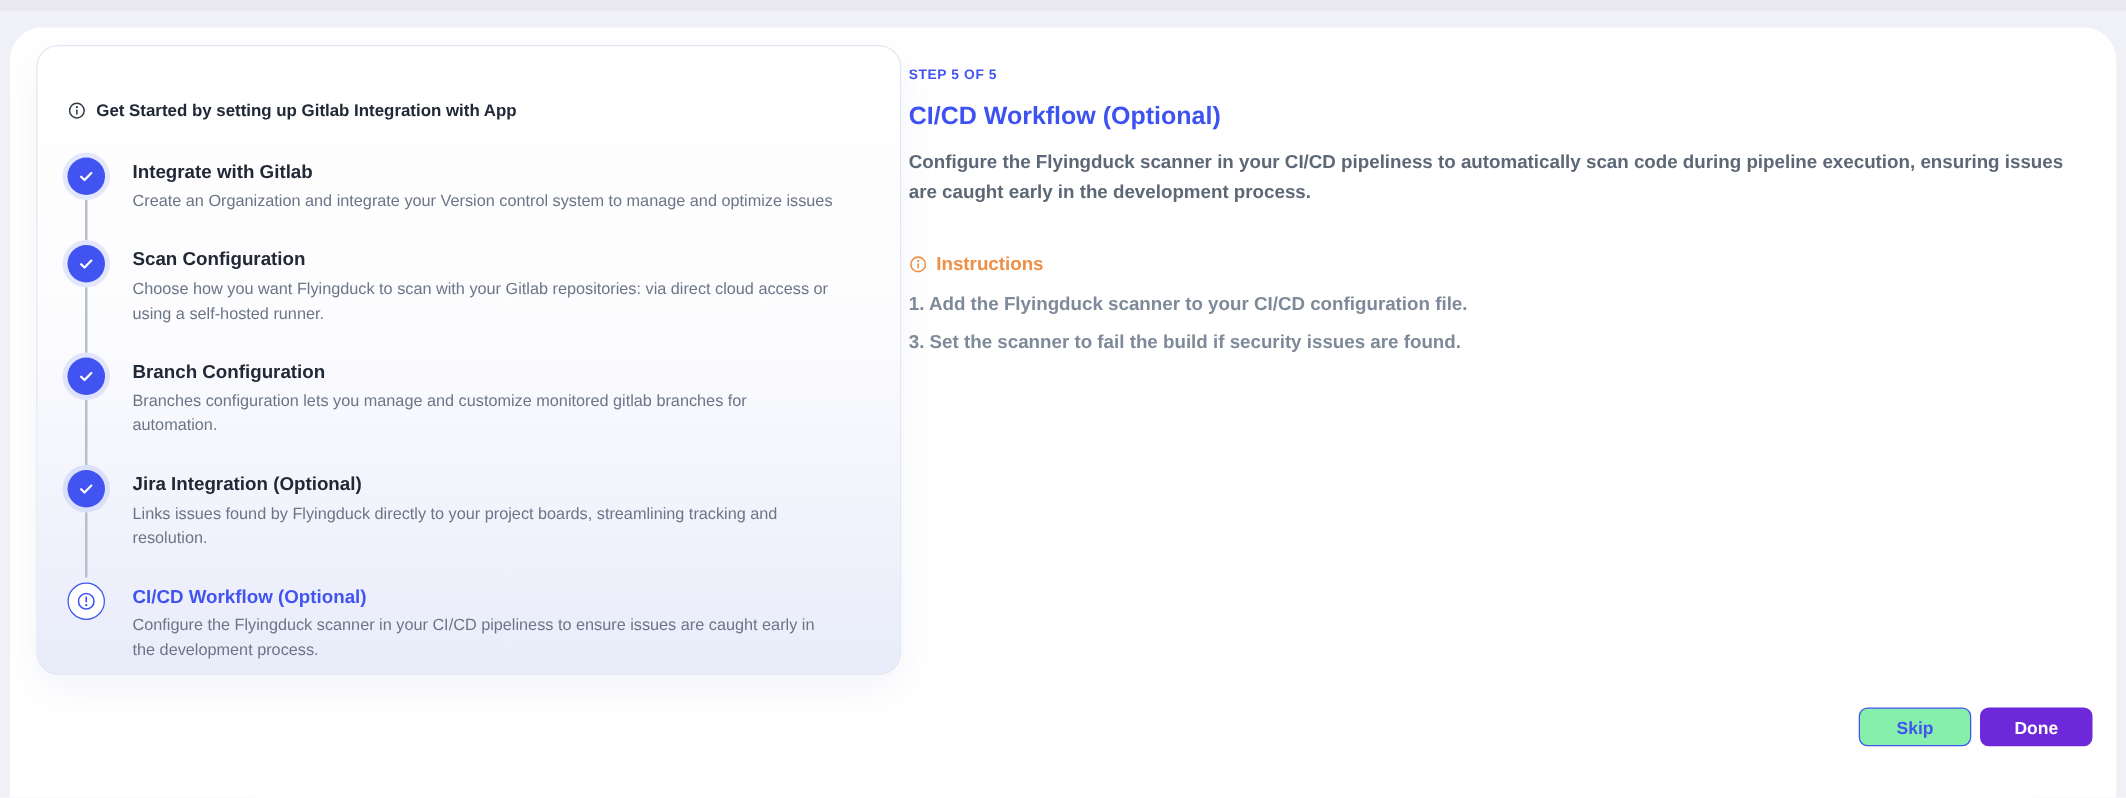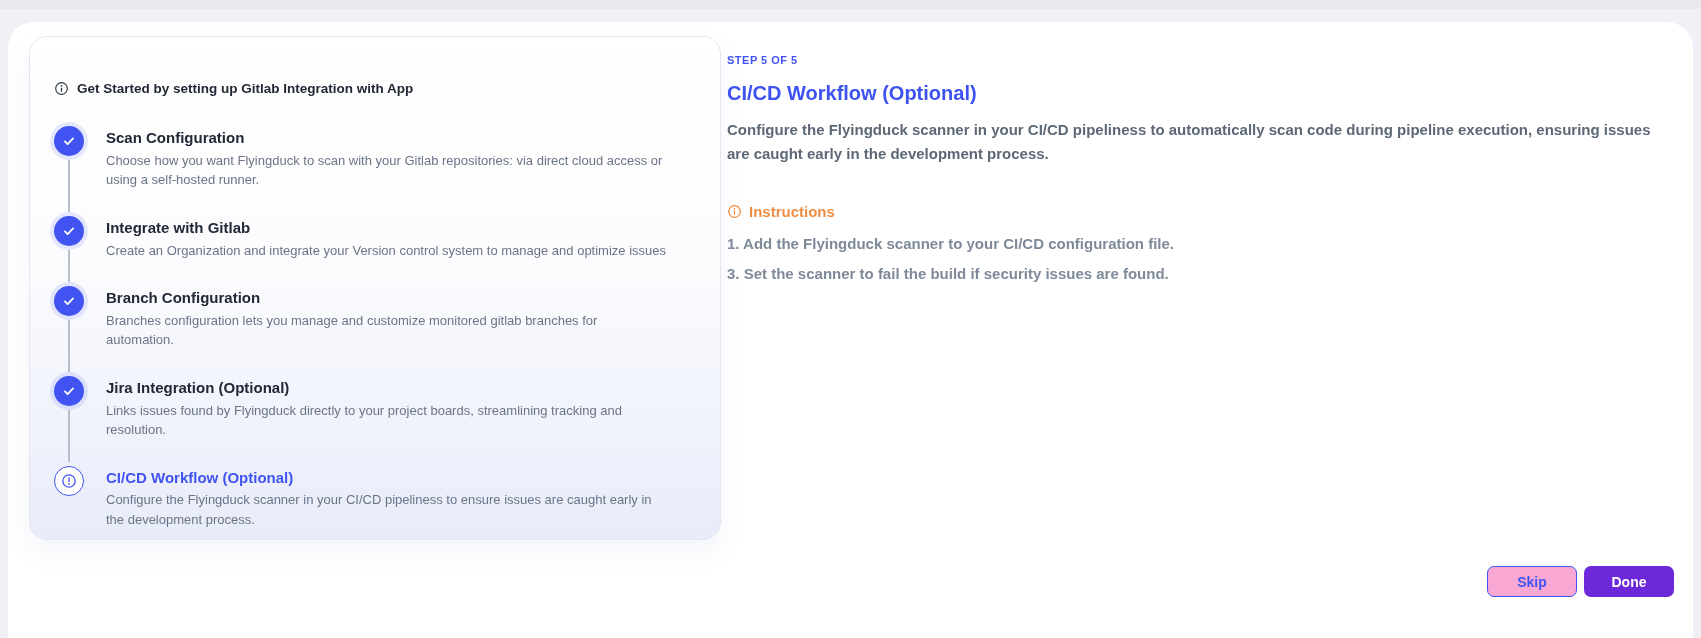--- a/index.html
+++ b/index.html
@@ -104,21 +104,21 @@
   .footer-buttons {
     position: absolute; right: 19px; bottom: 41px;
     display: flex; gap: 7px;
   }
   .btn {
     height: 31px; min-width: 90px; padding: 0 22px;
     border-radius: 7px; font-family: inherit;
     font-size: 14px; font-weight: 700; cursor: pointer;
   }
   .btn-skip {
-    background: #f9a8d4; color: #4154f1; border: 1.2px solid #4154f1;
+    background: #86efac; color: #4154f1; border: 1.2px solid #4154f1;
   }
   .btn-done {
     background: #6d28d9; color: #ffffff; border: none;
   }
 </style>
 </head>
 <body>
 
 <div class="top-strip"></div>
 
@@ -138,35 +138,35 @@
     <ol class="steps" id="steps-list">
         <li class="step complete">
           <div class="step-icon-col">
             <span class="step-circle">
               <svg width="14" height="14" viewBox="0 0 24 24">
                 <path d="M5 12.6l4.6 4.6L19 7.6" fill="none" stroke="currentColor" stroke-width="3" stroke-linecap="round" stroke-linejoin="round"></path>
               </svg>
             </span>
           </div>
           <div class="step-text">
+            <div class="step-title">Integrate with Gitlab</div>
+            <div class="step-desc">Create an Organization and integrate your Version control system to manage and optimize issues</div>
+          </div>
+        </li>
+        <li class="step complete">
+          <div class="step-icon-col">
+            <span class="step-circle">
+              <svg width="14" height="14" viewBox="0 0 24 24">
+                <path d="M5 12.6l4.6 4.6L19 7.6" fill="none" stroke="currentColor" stroke-width="3" stroke-linecap="round" stroke-linejoin="round"></path>
+              </svg>
+            </span>
+          </div>
+          <div class="step-text">
             <div class="step-title">Scan Configuration</div>
             <div class="step-desc">Choose how you want Flyingduck to scan with your Gitlab repositories: via direct cloud access or using a self-hosted runner.</div>
-          </div>
-        </li>
-        <li class="step complete">
-          <div class="step-icon-col">
-            <span class="step-circle">
-              <svg width="14" height="14" viewBox="0 0 24 24">
-                <path d="M5 12.6l4.6 4.6L19 7.6" fill="none" stroke="currentColor" stroke-width="3" stroke-linecap="round" stroke-linejoin="round"></path>
-              </svg>
-            </span>
-          </div>
-          <div class="step-text">
-            <div class="step-title">Integrate with Gitlab</div>
-            <div class="step-desc">Create an Organization and integrate your Version control system to manage and optimize issues</div>
           </div>
         </li>
         <li class="step complete">
           <div class="step-icon-col">
             <span class="step-circle">
               <svg width="14" height="14" viewBox="0 0 24 24">
                 <path d="M5 12.6l4.6 4.6L19 7.6" fill="none" stroke="currentColor" stroke-width="3" stroke-linecap="round" stroke-linejoin="round"></path>
               </svg>
             </span>
           </div>

